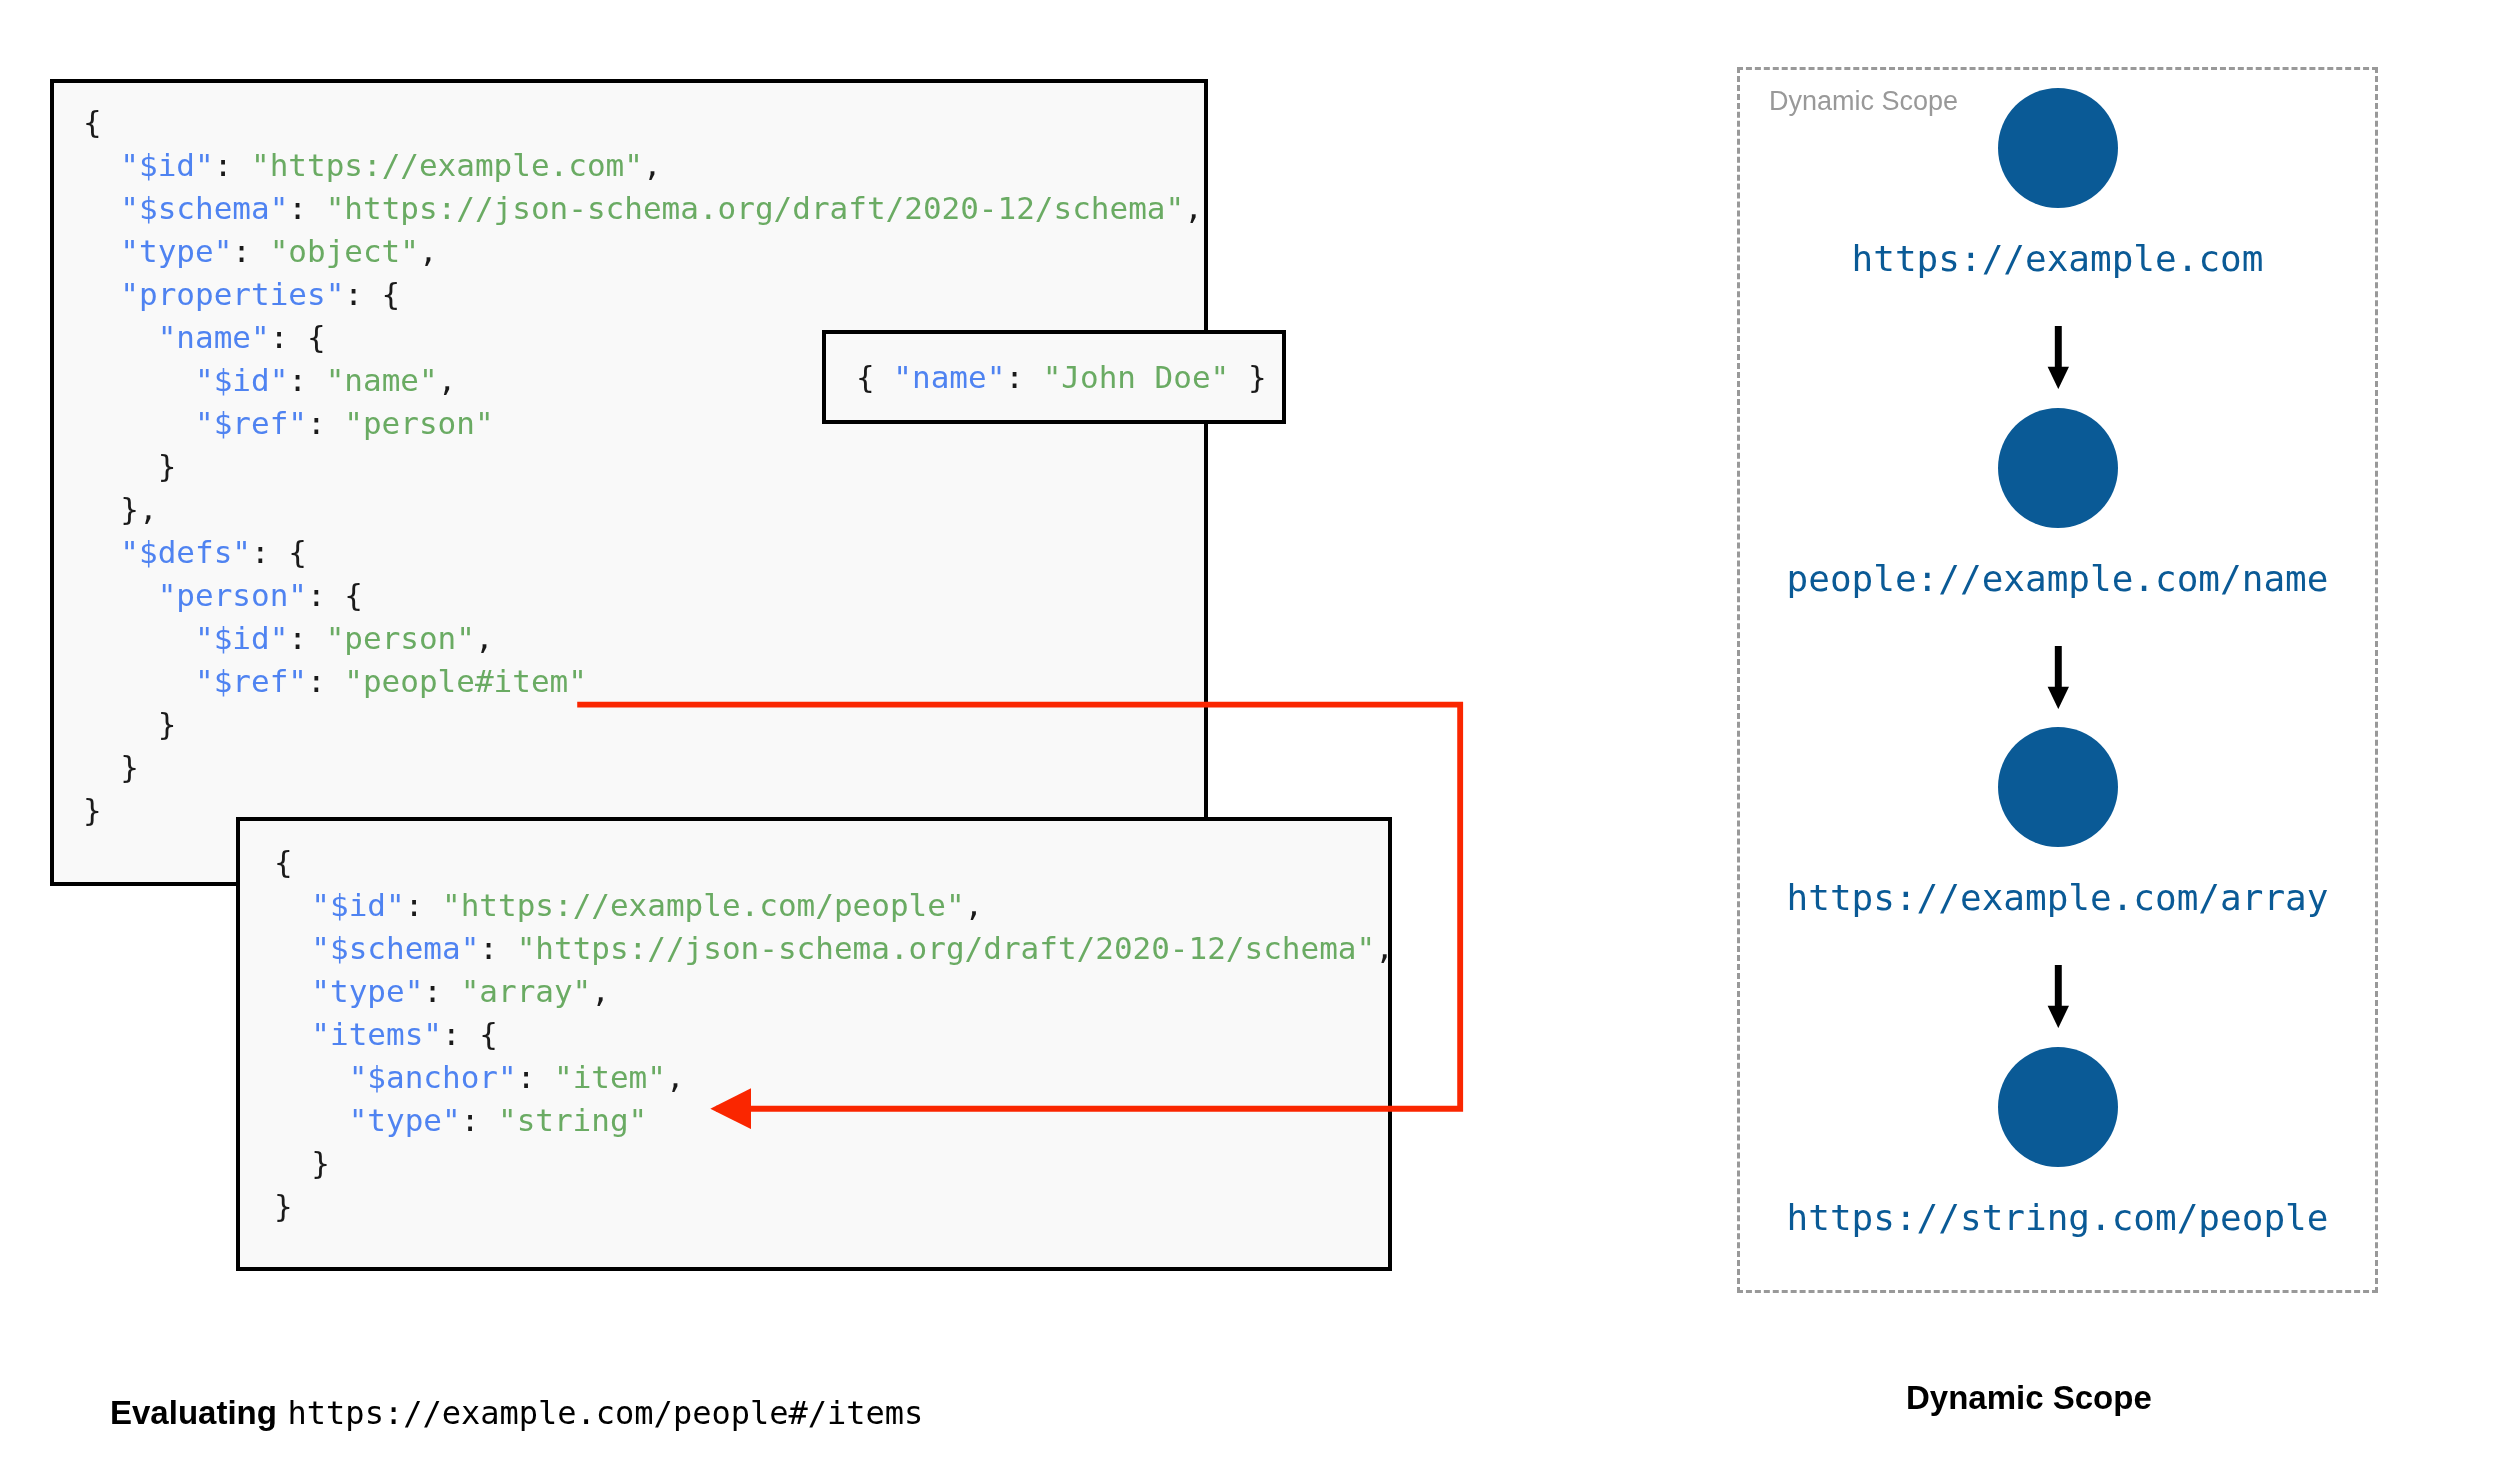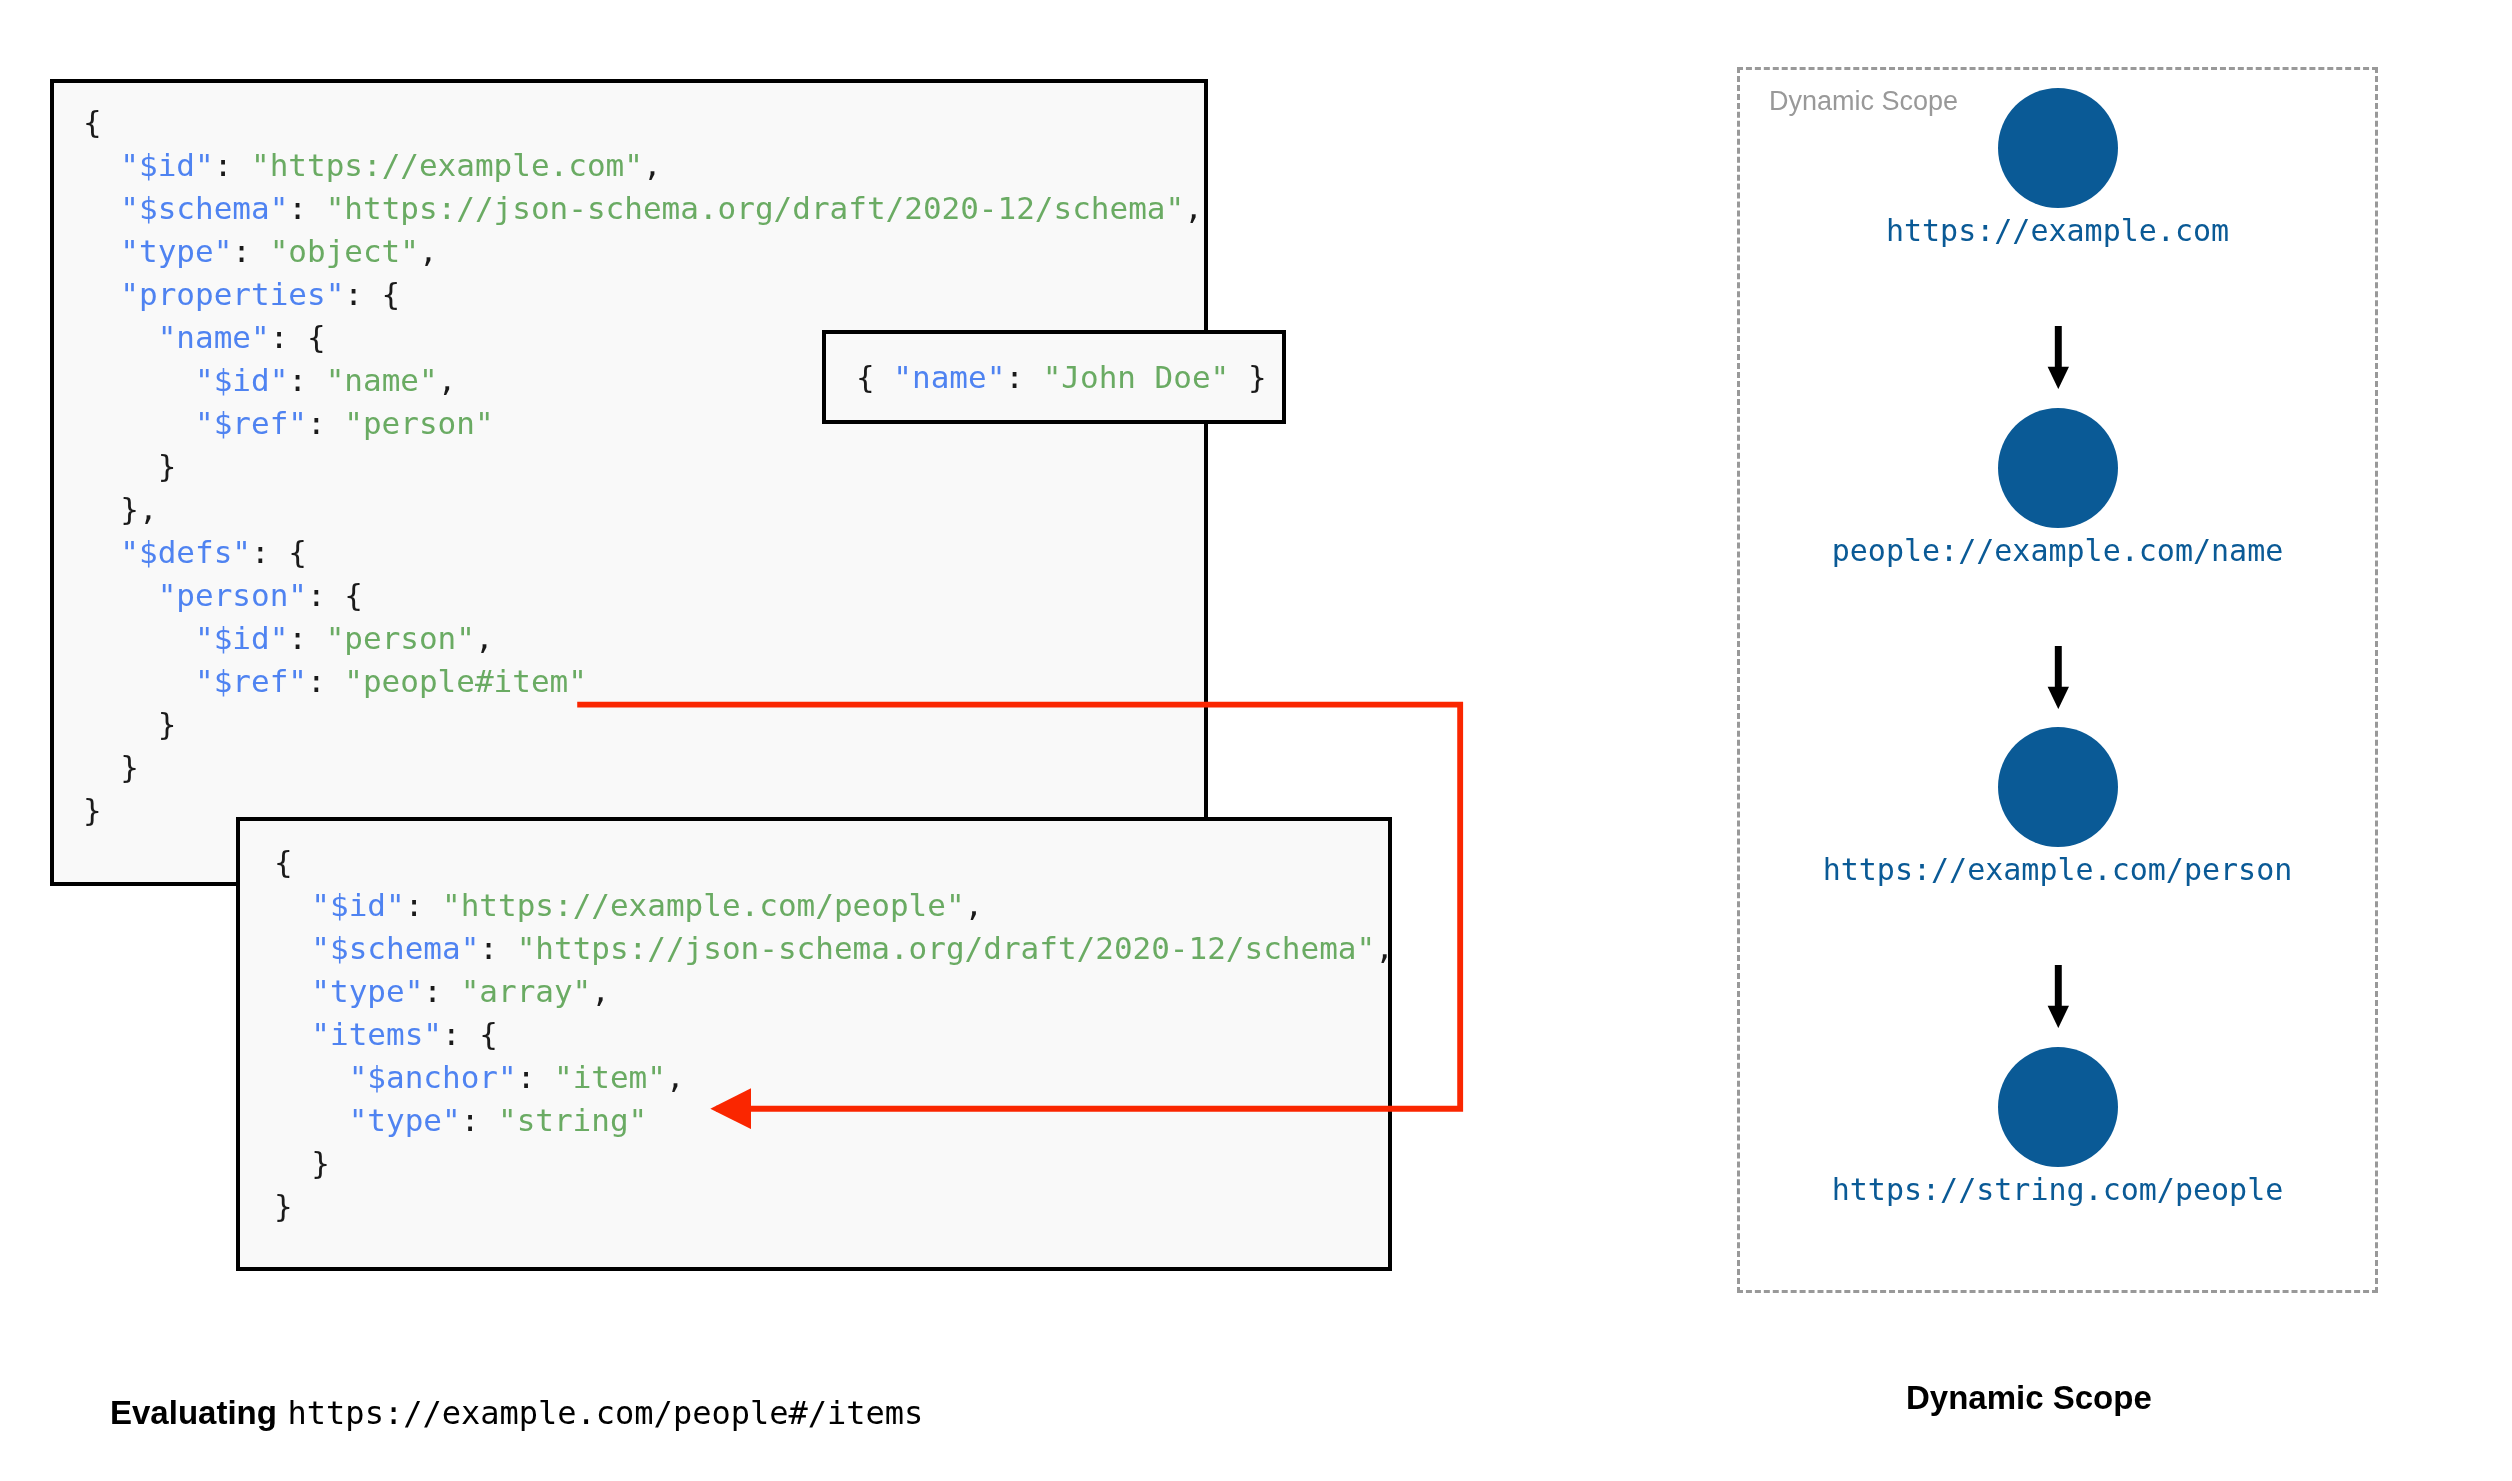--- a/index.html
+++ b/index.html
@@ -145,23 +145,23 @@
     z-index: 4;
   }
   .scope-circle {
     width: 120px;
     height: 120px;
     border-radius: 50%;
     background: #0a5a96;
     margin: 0 auto;
   }
   .scope-label {
-    margin-top: 5px;
+    margin-top: 30px;
     font-family: "DejaVu Sans Mono", "Liberation Mono", monospace;
-    font-size: 30px;
+    font-size: 36px;
     color: #0a5a96;
     white-space: nowrap;
   }
   #scope-node-0 { top: 88px; }
   #scope-node-1 { top: 408px; }
   #scope-node-2 { top: 727px; }
   #scope-node-3 { top: 1047px; }
 
   .scope-arrow {
     position: absolute;
@@ -242,21 +242,21 @@
     <div class="scope-label">people://example.com/name</div>
   </div>
 
   <svg class="scope-arrow" id="scope-arrow-1" viewBox="0 0 46 118" xmlns="http://www.w3.org/2000/svg">
     <line x1="23" y1="0" x2="23" y2="82" stroke="#000000" stroke-width="13"></line>
     <path d="M23,118 L3,76 L43,76 Z" fill="#000000"></path>
   </svg>
 
   <div class="scope-node" id="scope-node-2">
     <div class="scope-circle"></div>
-    <div class="scope-label">https://example.com/person</div>
+    <div class="scope-label">https://example.com/array</div>
   </div>
 
   <svg class="scope-arrow" id="scope-arrow-2" viewBox="0 0 46 118" xmlns="http://www.w3.org/2000/svg">
     <line x1="23" y1="0" x2="23" y2="82" stroke="#000000" stroke-width="13"></line>
     <path d="M23,118 L3,76 L43,76 Z" fill="#000000"></path>
   </svg>
 
   <div class="scope-node" id="scope-node-3">
     <div class="scope-circle"></div>
     <div class="scope-label">https://string.com/people</div>

